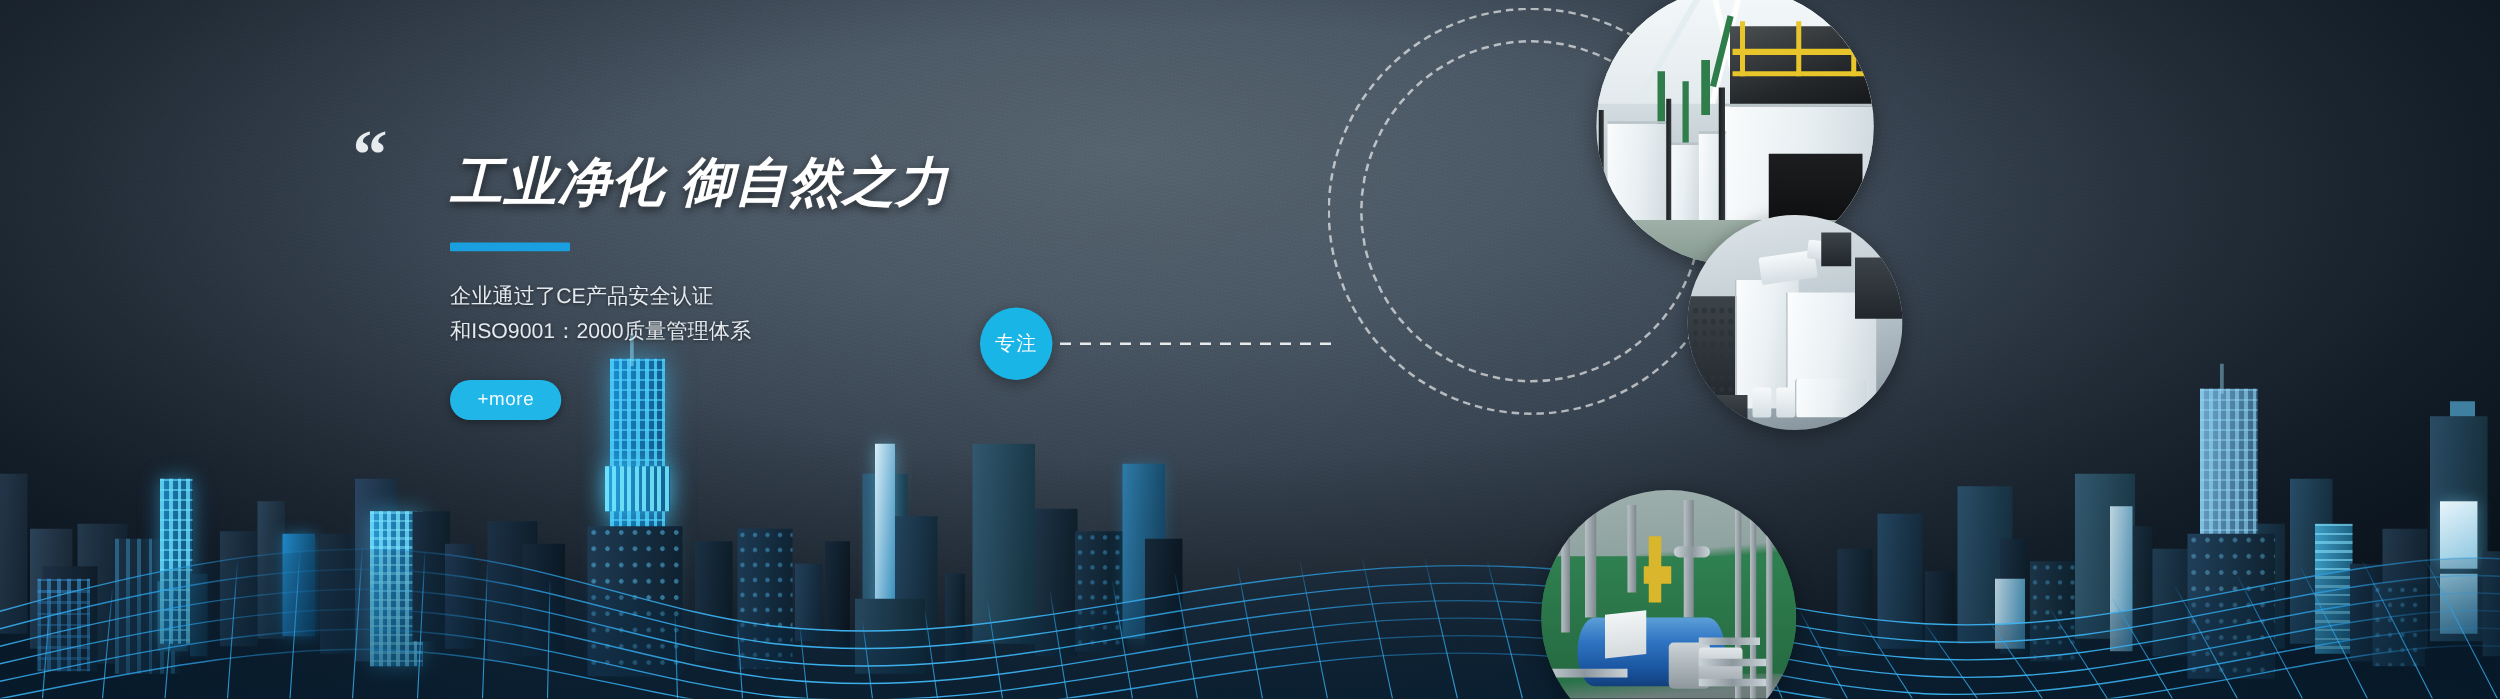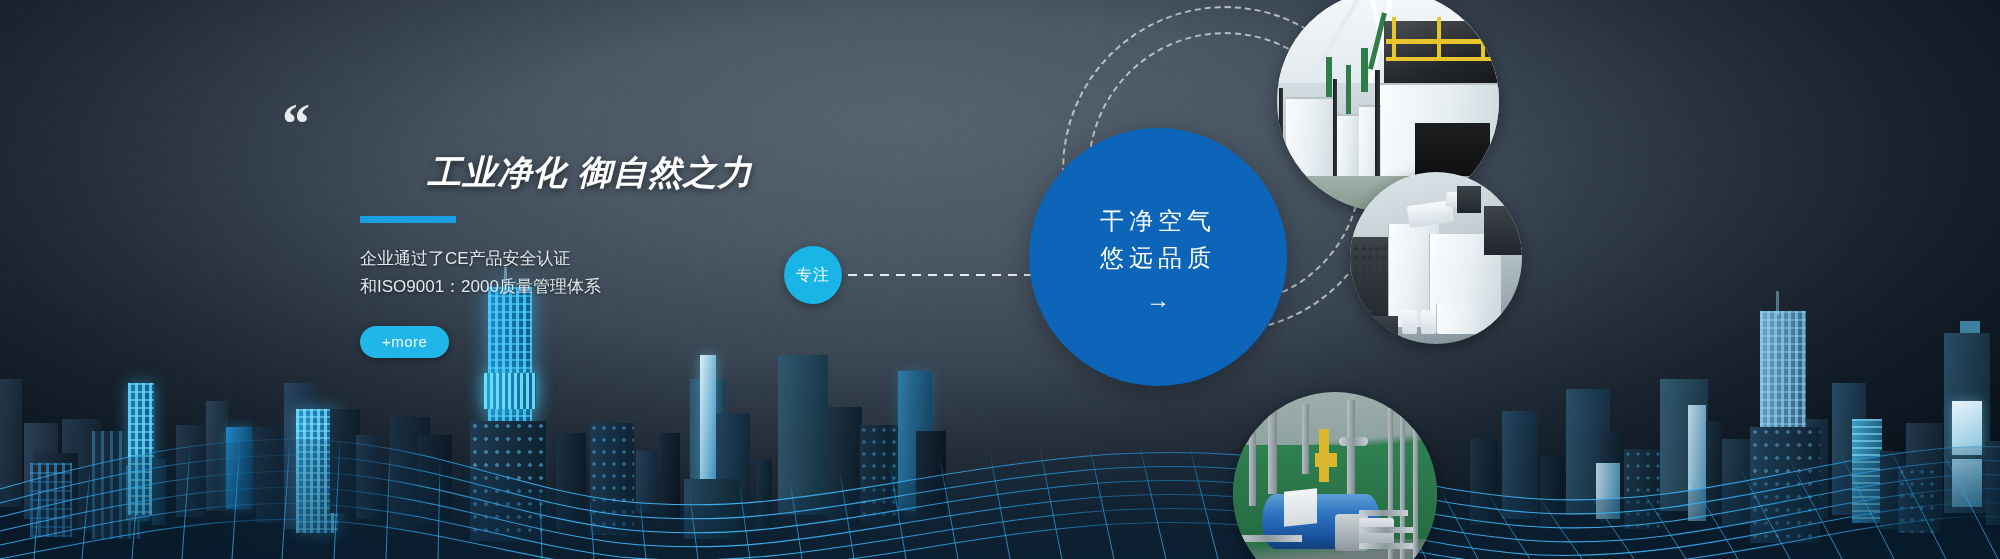--- a/index.html
+++ b/index.html
@@ -28,24 +28,23 @@
   .copy{position:absolute;left:360px;top:118px;width:460px;z-index:14;}
   .quote-mark{
     position:absolute;left:-78px;top:-22px;color:#f2f5f7;font-size:56px;line-height:1;
     font-family:"Liberation Serif","DejaVu Serif",serif;font-weight:700;letter-spacing:-2px;opacity:.95;
   }
   .subtitle{
     color:#e7edf2;font-size:20px;letter-spacing:9px;font-weight:400;white-space:nowrap;
     text-shadow:0 1px 3px rgba(0,0,0,.55);
   }
   .headline{
-    margin-top:32px;color:#ffffff;font-size:34px;font-weight:700;letter-spacing:1px;white-space:nowrap;
+    margin-top:0;color:#ffffff;font-size:42px;font-weight:700;letter-spacing:1px;white-space:nowrap;
     text-shadow:0 2px 7px rgba(0,0,0,.62),0 0 1px rgba(255,255,255,.4);
     font-style:italic;
-    text-align:center;
   }
   .accent-bar{margin-top:20px;width:96px;height:7px;background:#1a9fe0;border-radius:1px;}
   .bodytext{margin-top:22px;color:#e3e9ee;font-size:17px;line-height:1.62;text-shadow:0 1px 3px rgba(0,0,0,.55);}
   .more-btn{
     margin-top:26px;display:inline-block;padding:7px 22px 8px;border-radius:16px;
     background:#21b6e8;color:#f2fbff;font-size:15px;letter-spacing:.5px;cursor:pointer;
     box-shadow:0 2px 7px rgba(0,0,0,.35);
   }
 
   
@@ -313,25 +312,20 @@
 
   <div class="ring ring-outer"></div>
   <div class="ring ring-inner"></div>
 
   <div class="dash-link"></div>
 
   <div class="focus-badge">
     <span>专注</span>
   </div>
 
-  <div class="main-circle">
-    <div class="mc-line">干净空气</div>
-    <div class="mc-line">悠远品质</div>
-    <div class="mc-arrow">→</div>
-  </div>
 
   <div class="photo photo-1">
     <div class="scene">
       <div class="p1-sky"></div>
       <div class="p1-roof"></div>
       <div class="p1-greenpipe" style="left:22%;top:30%;width:6px;height:44%;"></div>
       <div class="p1-greenpipe" style="left:31%;top:34%;width:5px;height:40%;"></div>
       <div class="p1-greenpipe" style="left:38%;top:26%;width:7px;height:20%;"></div>
       <div class="p1-greenpipe" style="left:44%;top:10%;width:5px;height:26%;transform:rotate(14deg);"></div>
       <div class="p1-blackmass"></div>

